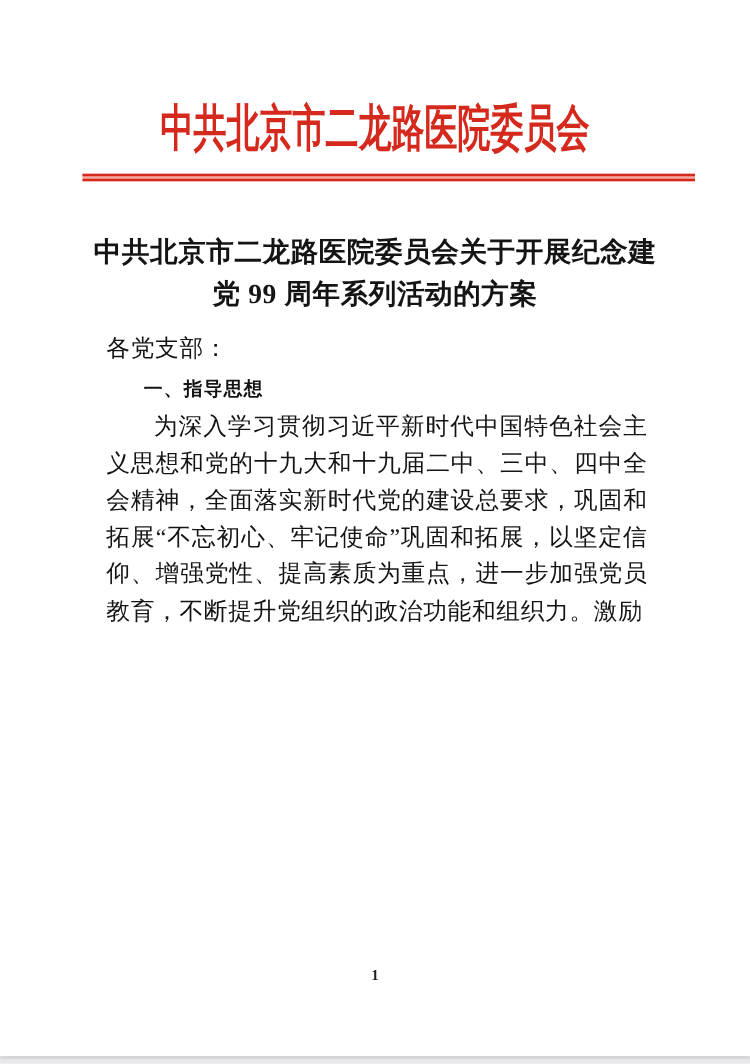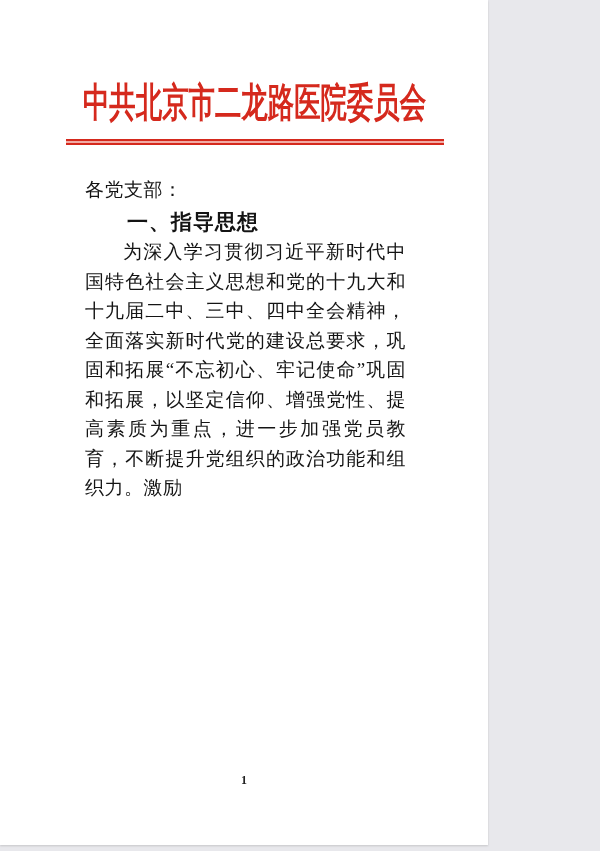--- a/index.html
+++ b/index.html
@@ -5,21 +5,21 @@
   * { box-sizing: border-box; }
   html, body { margin: 0; padding: 0; }
   body {
     width: 600px;
     height: 851px;
     overflow: hidden;
     background: var(--page-bg, #e8e8ec);
     font-family: "Liberation Serif", "DejaVu Serif", serif;
   }
   .paper {
-    width: 488px;
+    width: 600px;
     height: 845px;
     background: var(--paper, #ffffff);
     position: relative;
     box-shadow: 0 1px 2px rgba(0,0,0,0.15);
   }
   .org-name {
     margin: 0;
     padding-top: 78px;
     text-align: center;
     font-family: "Liberation Serif", "DejaVu Serif", serif;
@@ -44,33 +44,33 @@
     width: 462px;
     text-align: center;
     font-family: "Liberation Serif", "DejaVu Serif", serif;
     font-size: 22px;
     line-height: 33px;
     font-weight: 700;
     color: var(--ink, #141414);
     letter-spacing: 0.5px;
   }
   .body-text {
-    margin: 30px 82px 0 85px;
+    margin: 14px 82px 0 85px;
     font-size: 19px;
     line-height: 29.5px;
     color: var(--ink, #141414);
     text-align: justify;
     letter-spacing: 0.5px;
   }
   .body-text p { margin: 0; }
   .indent { text-indent: 2em; }
   .section-heading {
     font-family: "Liberation Sans", "DejaVu Sans", sans-serif;
     font-weight: 700;
-    font-size: 21px;
+    font-size: 15px;
     text-indent: 2em;
     margin: 2px 0 1px 0 !important;
     letter-spacing: 1px;
   }
   .page-number {
     position: absolute;
     bottom: 57px;
     left: 0;
     right: 0;
     text-align: center;
@@ -81,20 +81,21 @@
 </style>
 </head>
 <body>
 
 <div class="paper">
 
   <div class="org-name">中共北京市二龙路医院委员会</div>
 
   <div class="red-rule"></div>
 
+  <h1 class="doc-title">中共北京市二龙路医院委员会关于开展纪念建党 99 周年系列活动的方案</h1>
 
   <div class="body-text">
     <p class="salutation">各党支部：</p>
     <p class="section-heading">一、指导思想</p>
     <p class="indent">为深入学习贯彻习近平新时代中国特色社会主义思想和党的十九大和十九届二中、三中、四中全会精神，全面落实新时代党的建设总要求，巩固和拓展“不忘初心、牢记使命”巩固和拓展，以坚定信仰、增强党性、提高素质为重点，进一步加强党员教育，不断提升党组织的政治功能和组织力。激励</p>
   </div>
 
   <div class="page-number">1</div>
 
 </div>

